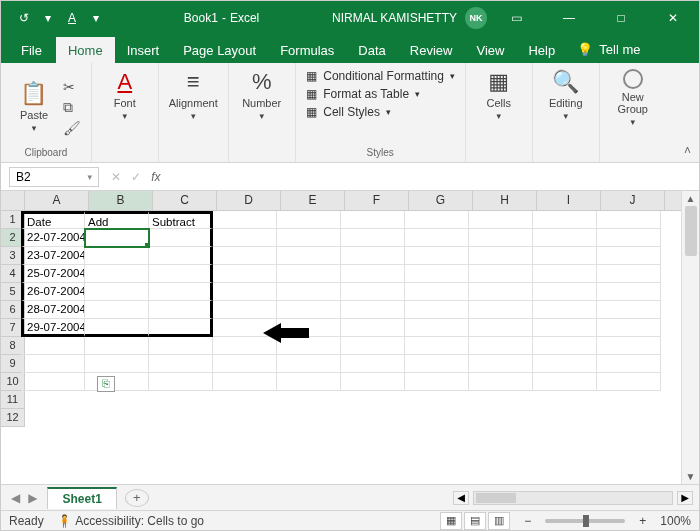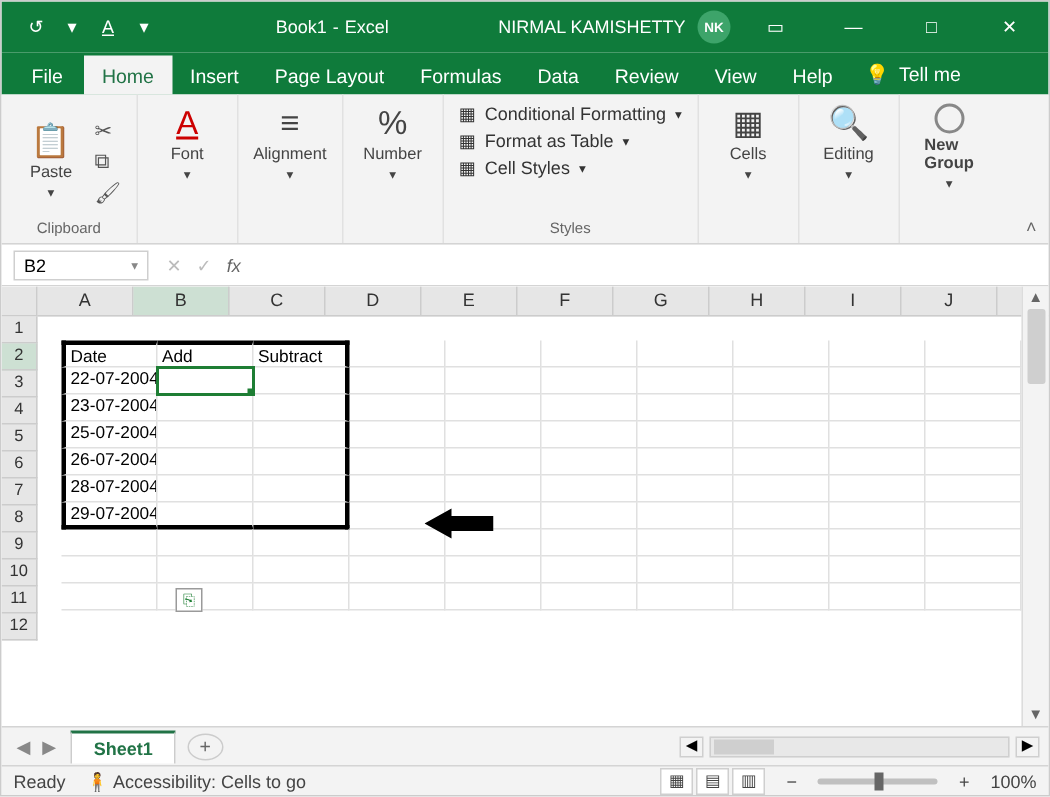--- a/index.html
+++ b/index.html
@@ -35,21 +35,21 @@
 .namebox { width: 90px; border: 1px solid #cfcfcf; margin: 3px 4px 3px 8px; height: 20px; display: flex; align-items: center; padding: 0 6px; background:#fff; justify-content:space-between;}
 .fx-btns { display: flex; align-items: center; gap: 10px; color: #bcbcbc; padding: 0 8px; }
 .fx-label { font-style: italic; color: #666; padding-right:6px;}
 .formula-input { flex:1; height:20px; border:none; outline:none; margin-right:8px;}
 
 .sheet { flex: 1; display: flex; flex-direction: column; background:#fff; position:relative; overflow:hidden;}
 .colheads { display:flex; background:#e6e6e6; border-bottom:1px solid #ccc; height:20px; font-size:12px; color:#333; margin-left:24px;}
 .colheads .ch { width:64px; border-right:1px solid #ccc; text-align:center; line-height:19px;}
 .rowheads { position:absolute; left:0; top:20px; width:24px; background:#e6e6e6; font-size:11px; color:#333;}
 .rowheads .rh { height:18px; border-bottom:1px solid #ccc; border-right:1px solid #ccc; text-align:center; line-height:17px;}
-.cells { position:absolute; left:40px; top:20px;margin-top:16px;}
+.cells { position:absolute; left:20px; top:20px;}
 .row { display:flex;}
 .cell { width:64px; height:18px; border-right:1px solid #e0e0e0; border-bottom:1px solid #e0e0e0; font-size:11.5px; padding:0 3px; line-height:17px; overflow:hidden; white-space:nowrap;}
 .corner { position:absolute; left:0; top:0; width:24px; height:20px; background:#e6e6e6; border-right:1px solid #ccc; border-bottom:1px solid #ccc;}
 .col-b-head { background:#cde0d3;}
 
 .thick-top { border-top:3px solid #000 !important;}
 .thick-left { border-left:3px solid #000 !important;}
 .thick-right { border-right:3px solid #000 !important;}
 .thick-bottom { border-bottom:3px solid #000 !important;}
 
@@ -197,21 +197,21 @@
       <span class="ico">🔍</span>
       <span>Editing</span>
       <span style="font-size:9px;">▾</span>
     </div>
     <div class="label"></div>
   </div>
 
   <div class="group" style="border-right:none;">
     <div class="big-btn">
       <span class="ico" style="border:2px solid #888;border-radius:50%;width:20px;height:20px;"></span>
-      <span style="white-space:pre-line;font-weight:bold;">New
+      <span style="white-space:pre-line;text-align:center;">New
 Group</span>
       <span style="font-size:9px;">▾</span>
     </div>
     <div class="label"></div>
   </div>
   <span class="ribbon-collapse">˄</span>
 </div>
 
 <div class="fbar">
   <div class="namebox">

